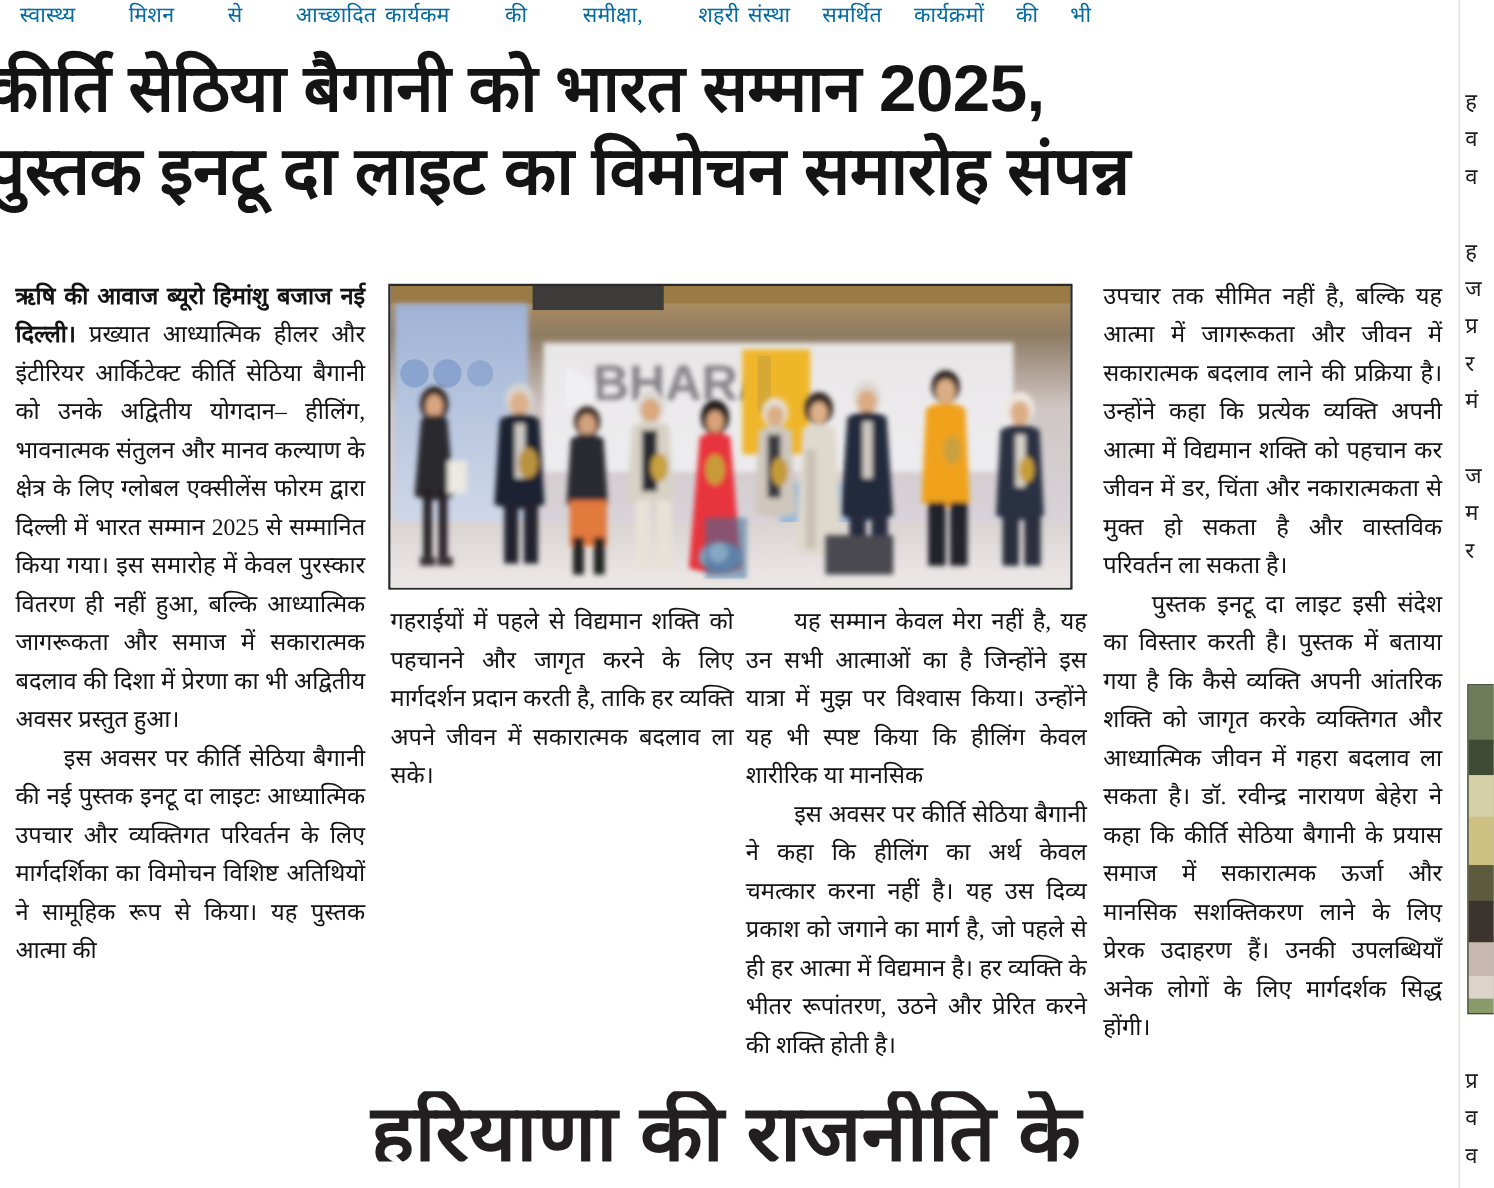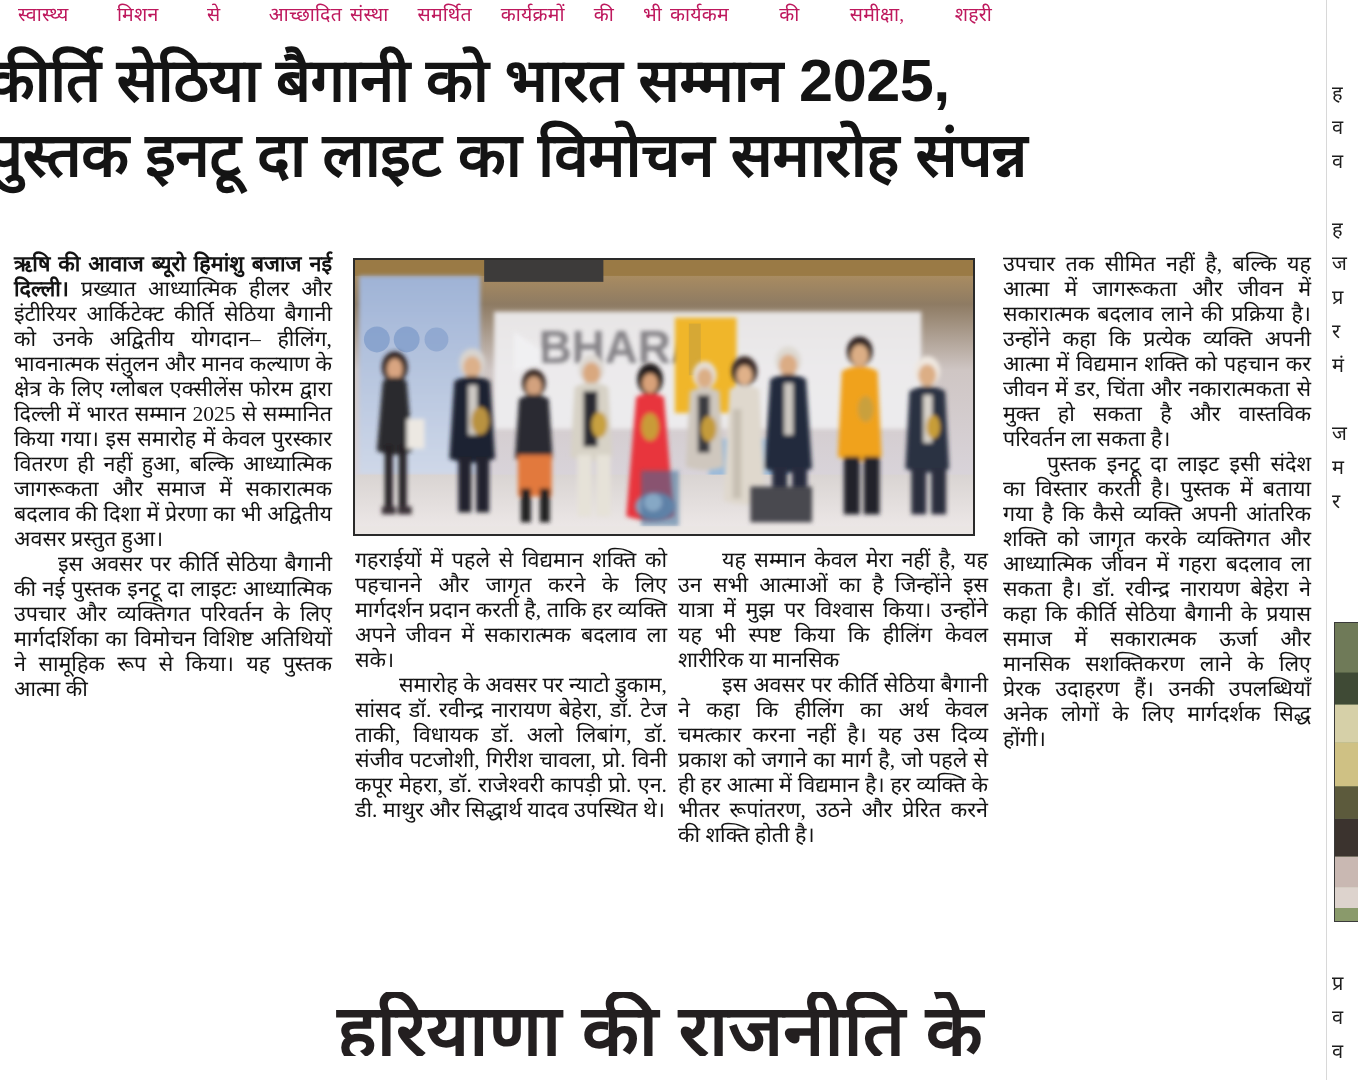--- a/index.html
+++ b/index.html
@@ -20,21 +20,21 @@
     position: absolute;
     top: 0; left: 0;
     width: 1320px;
     height: 34px;
     display: flex;
     align-items: flex-start;
   }
   .top-frag {
     font-size: 19.5px;
     line-height: 30px;
-    color: #be185d;
+    color: #0369a1;
     white-space: nowrap;
     letter-spacing: 0.2px;
   }
   .top-frag.a { width: 350px; text-align: justify; text-align-last: justify; padding-left: 18px; padding-right: 8px;}
   .top-frag.b { width: 330px; text-align: justify; text-align-last: justify; padding-right: 8px;}
   .top-frag.c { width: 320px; text-align: justify; text-align-last: justify; padding-right: 8px;}
   .top-frag.d { width: 320px; padding-left: 10px; }
 
   
   #headline {
@@ -58,21 +58,21 @@
   #article {
     position: absolute;
     top: 252px; left: 0;
     width: 1320px;
     height: 745px;
   }
   .col {
     position: absolute;
     top: 0;
     font-size: 21.5px;
-    line-height: 25px;
+    line-height: 35px;
     color: #131313;
     text-align: justify;
     text-align-last: left;
   }
   .col p { margin: 0; }
   .col p + p { margin-top: 0px; }
   .indent { display:inline-block; width: 44px; }
   .lead { font-weight: 700; }
 
   #col1 { left: 14px;  width: 318px; }
@@ -144,22 +144,22 @@
   }
   #right-sliver .rphoto .canvas { position:absolute; inset:0; }
 
   .nosel { user-select: none; }
 </style>
 </head>
 <body>
 
 <div id="top-strip">
   <div class="top-frag a nosel">स्वास्थ्य मिशन से आच्छादित</div>
+  <div class="top-frag b nosel">कार्यकम की समीक्षा, शहरी</div>
   <div class="top-frag c nosel">संस्था समर्थित कार्यक्रमों की भी</div>
-  <div class="top-frag b nosel">कार्यकम की समीक्षा, शहरी</div>
 </div>
 
 <div id="headline">
   <div class="hl hl-1 nosel">कीर्ति सेठिया बैगानी को भारत सम्मान 2025,</div>
   <div class="hl hl-2 nosel">पुस्तक इनटू दा लाइट का विमोचन समारोह संपन्न</div>
 </div>
 
 <div id="photo">
   <svg class="canvas" viewBox="0 0 622 278" preserveAspectRatio="none">
     <defs>
@@ -291,21 +291,20 @@
 
 <div id="article">
 
   <div class="col" id="col1">
     <p><span class="lead">ऋषि की आवाज ब्यूरो हिमांशु बजाज नई दिल्ली।</span><span> प्रख्यात आध्यात्मिक हीलर और इंटीरियर आर्किटेक्ट कीर्ति सेठिया बैगानी को उनके अद्वितीय योगदान– हीलिंग, भावनात्मक संतुलन और मानव कल्याण के क्षेत्र के लिए ग्लोबल एक्सीलेंस फोरम द्वारा दिल्ली में भारत सम्मान 2025 से सम्मानित किया गया। इस समारोह में केवल पुरस्कार वितरण ही नहीं हुआ, बल्कि आध्यात्मिक जागरूकता और समाज में सकारात्मक बदलाव की दिशा में प्रेरणा का भी अद्वितीय अवसर प्रस्तुत हुआ।</span></p>
     <p><span class="indent"></span><span>इस अवसर पर कीर्ति सेठिया बैगानी की नई पुस्तक इनटू दा लाइटः आध्यात्मिक उपचार और व्यक्तिगत परिवर्तन के लिए मार्गदर्शिका का विमोचन विशिष्ट अतिथियों ने सामूहिक रूप से किया। यह पुस्तक आत्मा की</span></p>
   </div>
 
   <div class="col" id="col2">
     <p><span>गहराईयों में पहले से विद्यमान शक्ति को पहचानने और जागृत करने के लिए मार्गदर्शन प्रदान करती है, ताकि हर व्यक्ति अपने जीवन में सकारात्मक बदलाव ला सके।</span></p>
-    <p><span class="indent"></span><span>समारोह के अवसर पर न्याटो डुकाम, सांसद डॉ. रवीन्द्र नारायण बेहेरा, डॉ. टेज ताकी, विधायक डॉ. अलो लिबांग, डॉ. संजीव पटजोशी, गिरीश चावला, प्रो. विनी कपूर मेहरा, डॉ. राजेश्वरी कापड़ी प्रो. एन. डी. माथुर और सिद्धार्थ यादव उपस्थित थे।</span></p>
   </div>
 
   <div class="col" id="col3">
     <p><span class="indent"></span><span>यह सम्मान केवल मेरा नहीं है, यह उन सभी आत्माओं का है जिन्होंने इस यात्रा में मुझ पर विश्वास किया।         उन्होंने यह भी स्पष्ट किया कि हीलिंग केवल शारीरिक या मानसिक</span></p>
     <p><span class="indent"></span><span>इस अवसर पर कीर्ति सेठिया बैगानी ने कहा कि  हीलिंग का अर्थ केवल चमत्कार करना नहीं है। यह उस दिव्य प्रकाश को जगाने का मार्ग है, जो पहले से ही हर आत्मा में विद्यमान है। हर व्यक्ति के भीतर रूपांतरण, उठने और प्रेरित करने की शक्ति होती है।</span></p>
   </div>
 
   <div class="col" id="col4">
     <p><span>उपचार तक सीमित नहीं है, बल्कि यह आत्मा में जागरूकता और जीवन में सकारात्मक बदलाव लाने की प्रक्रिया है। उन्होंने कहा कि प्रत्येक व्यक्ति अपनी आत्मा में विद्यमान शक्ति को पहचान कर जीवन में डर, चिंता और नकारात्मकता से मुक्त हो सकता है और वास्तविक परिवर्तन ला सकता है।</span></p>
     <p><span class="indent"></span><span>पुस्तक इनटू दा लाइट इसी संदेश का विस्तार करती है। पुस्तक में बताया गया है कि कैसे व्यक्ति अपनी आंतरिक शक्ति को जागृत करके व्यक्तिगत और आध्यात्मिक जीवन में गहरा बदलाव ला सकता है। डॉ. रवीन्द्र नारायण बेहेरा ने कहा कि कीर्ति सेठिया बैगानी के प्रयास समाज में सकारात्मक ऊर्जा और मानसिक सशक्तिकरण लाने के लिए प्रेरक उदाहरण हैं। उनकी उपलब्धियाँ अनेक लोगों के लिए मार्गदर्शक सिद्ध होंगी।</span></p>

